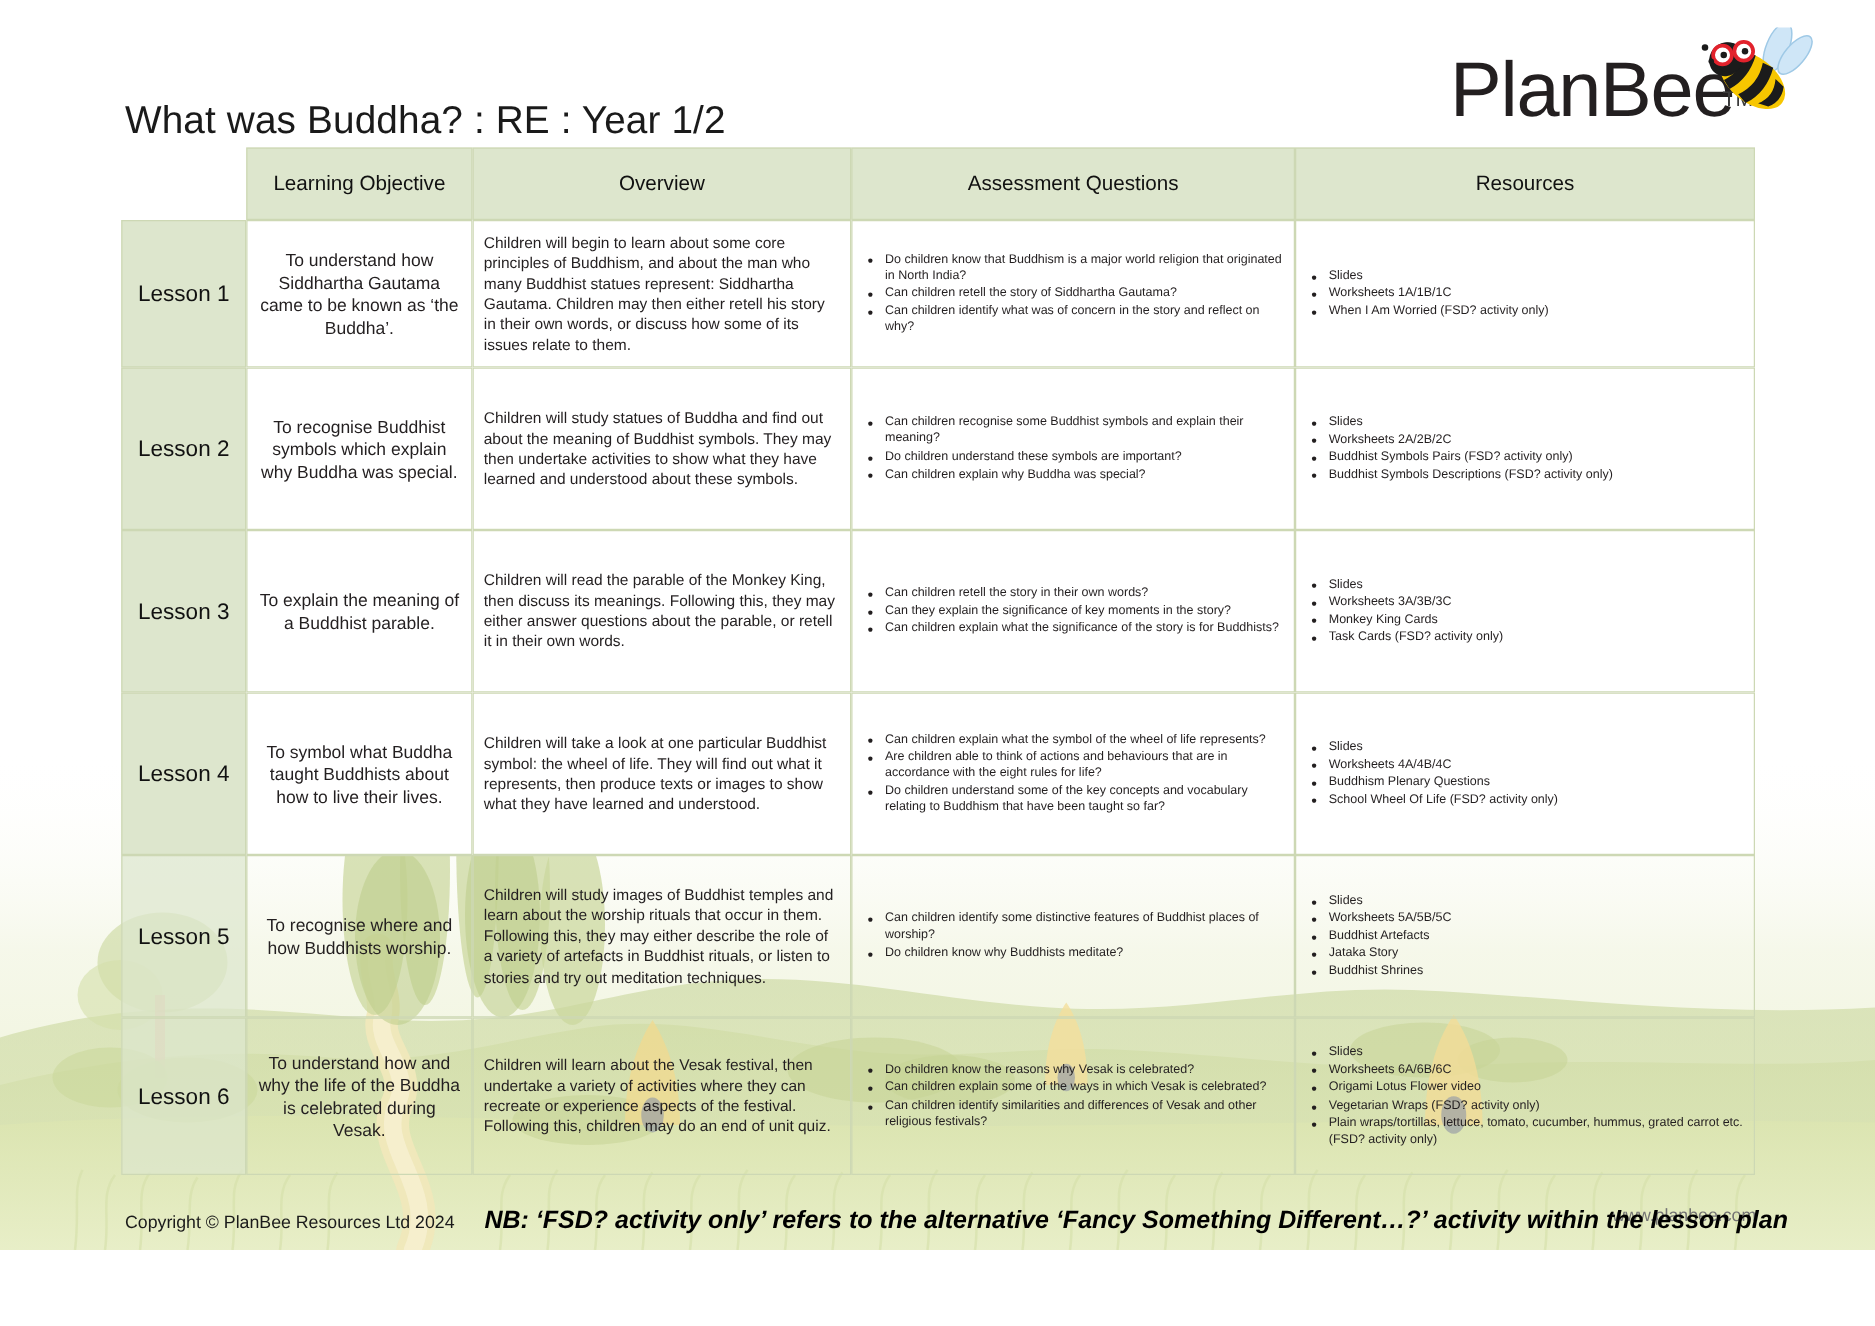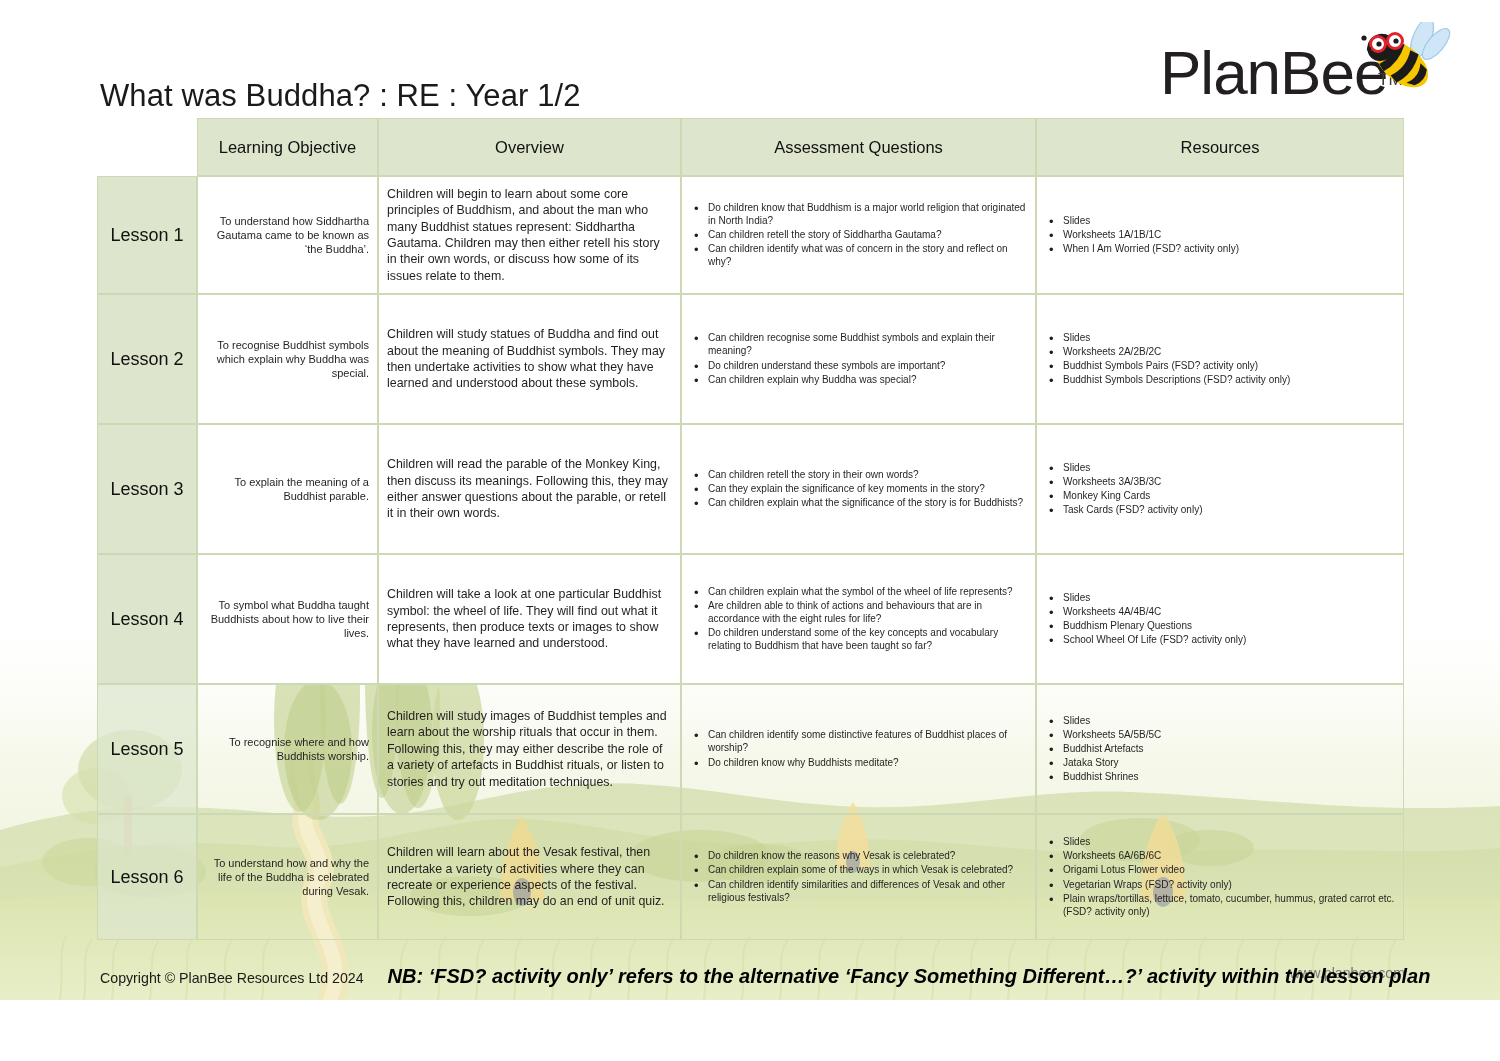--- a/index.html
+++ b/index.html
@@ -97,22 +97,22 @@
 
   
   .lesson-cell {
     background:#dde6cd;
     text-align:center;
     font-weight:bold;
     font-size:18px;
     color:#111;
   }
   .lo-cell {
-    text-align:right;
-    font-size:11px;
+    text-align:center;
+    font-size:14px;
     line-height:1.3;
     background:#ffffff;
     margin-top:32px;
   }
   .ov-cell {
     text-align:left;
     font-size:12.4px;
     line-height:1.32;
     background:#ffffff;
   }

